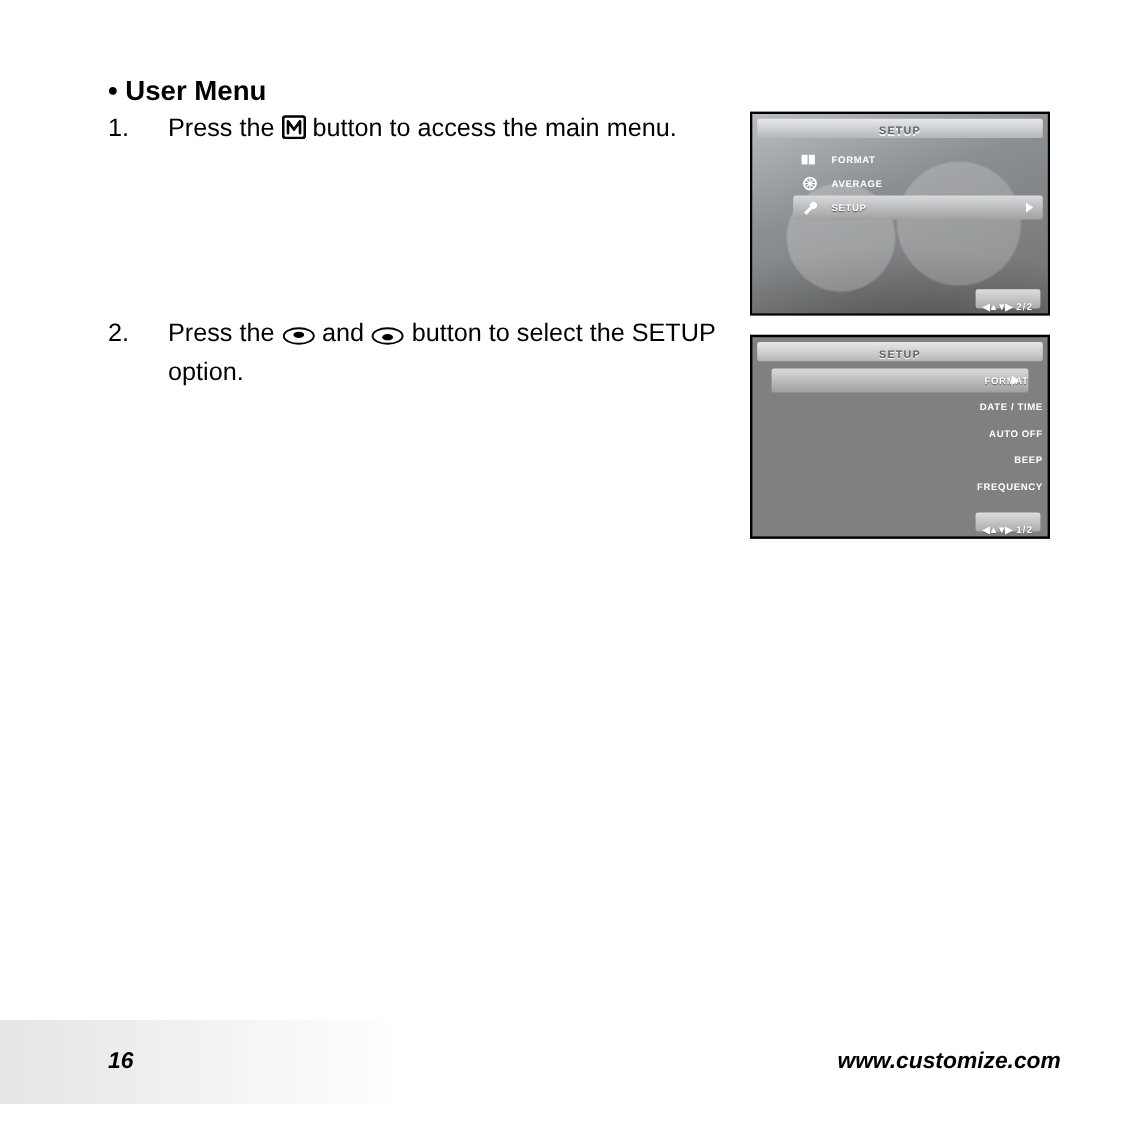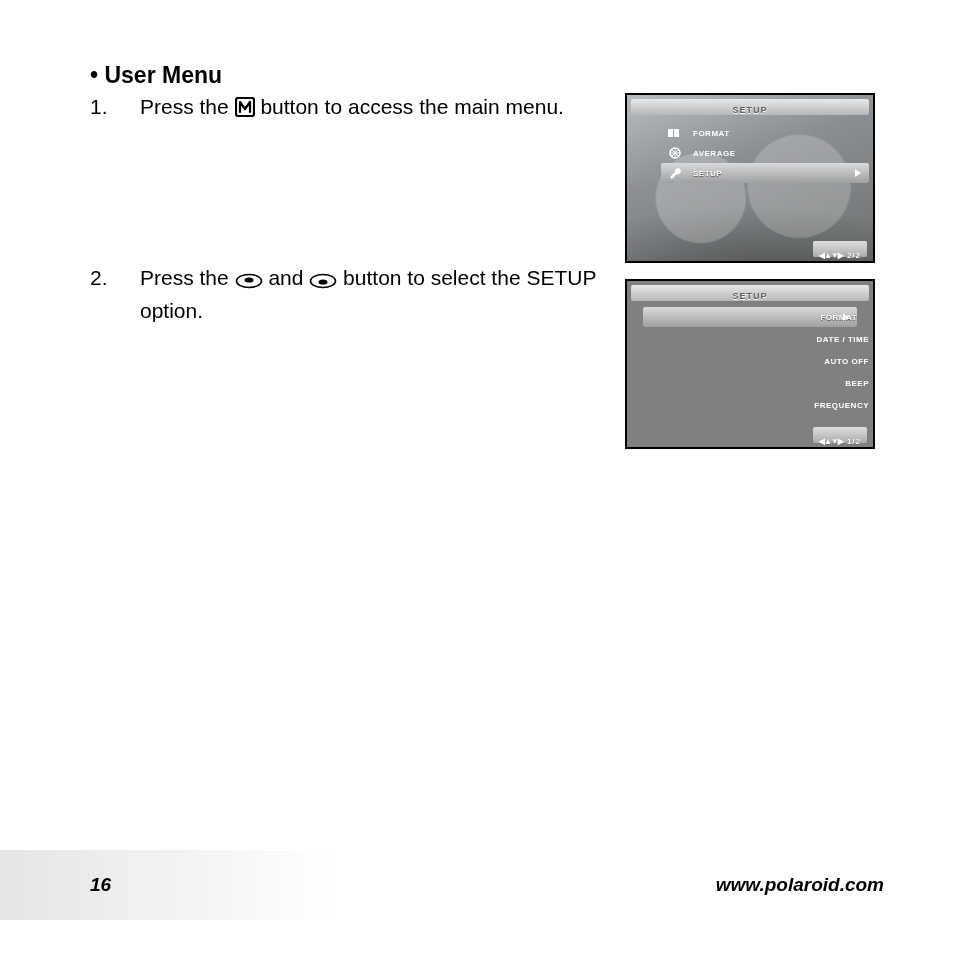--- a/index.html
+++ b/index.html
@@ -180,17 +180,17 @@
           <span class="arrows">◀▲▼▶</span><span>1/2</span>
         </div>
       </div>
 
     </div>
   </div>
 
   <div class="footer">
     <div class="pg">16</div>
     <div class="tag">
-      <div>www.polaroid.com</div>
+      <div>www.customize.com</div>
     </div>
   </div>
 
 </div>
 
 </body></html>

